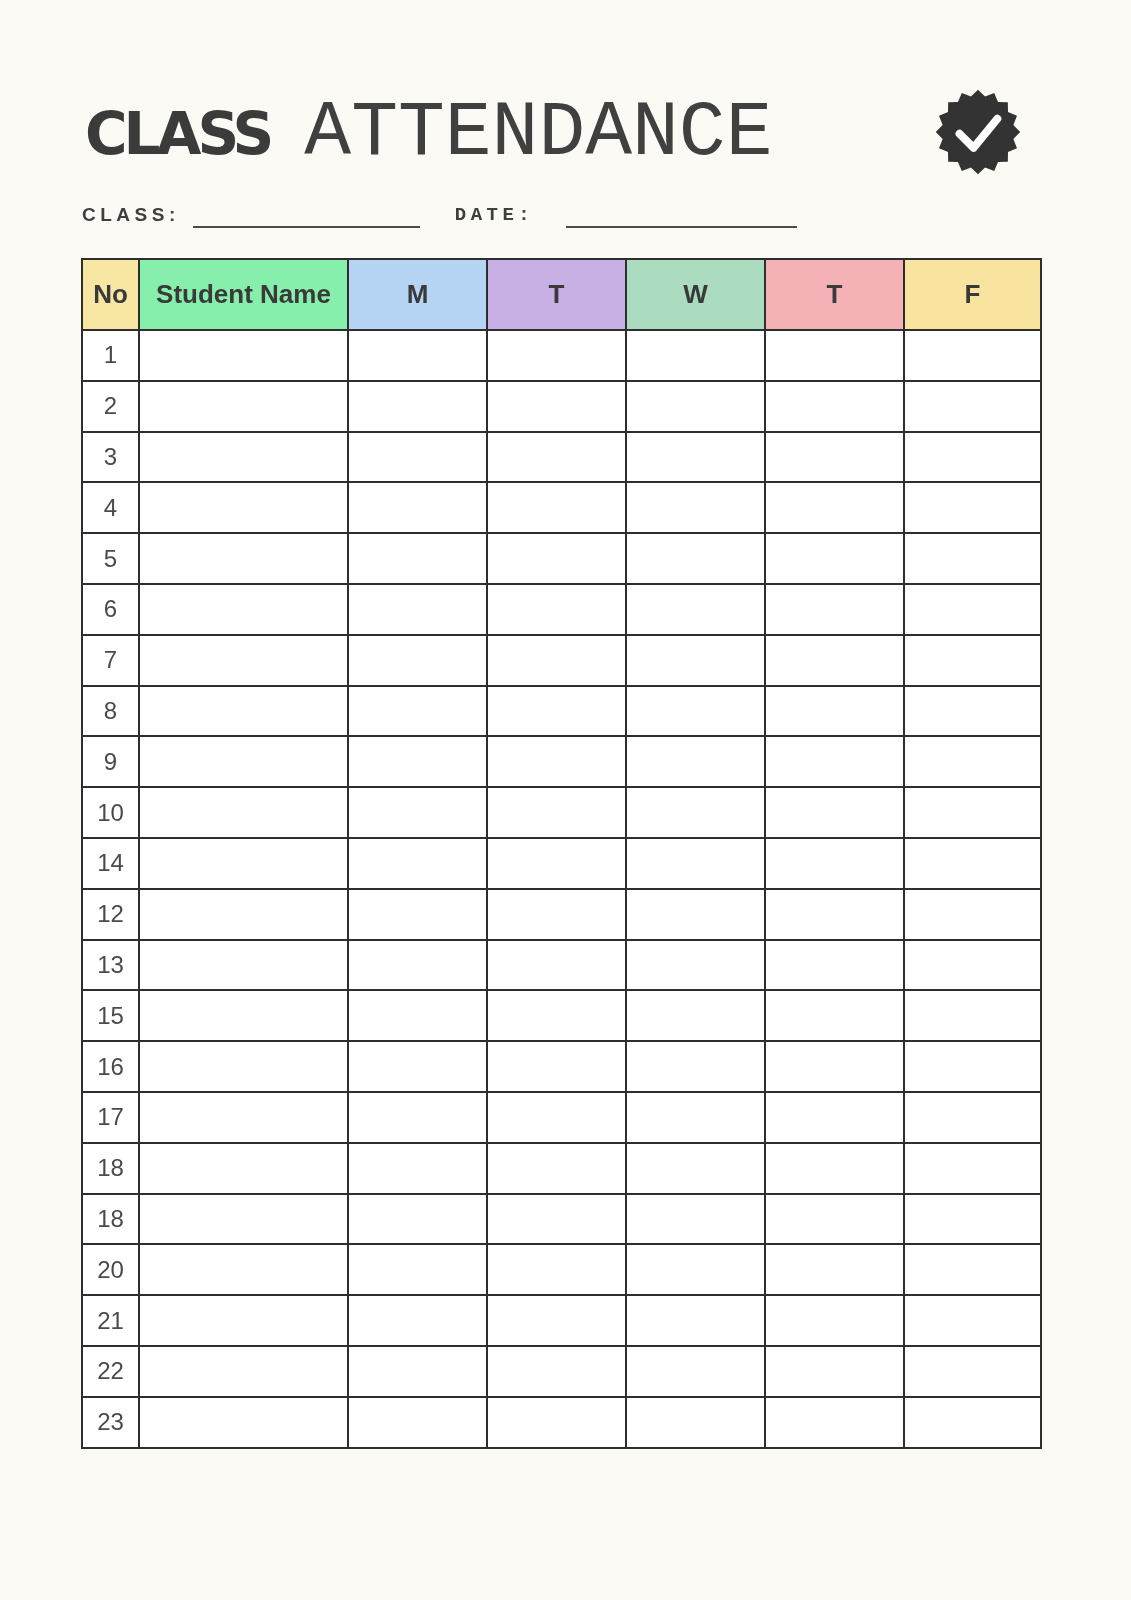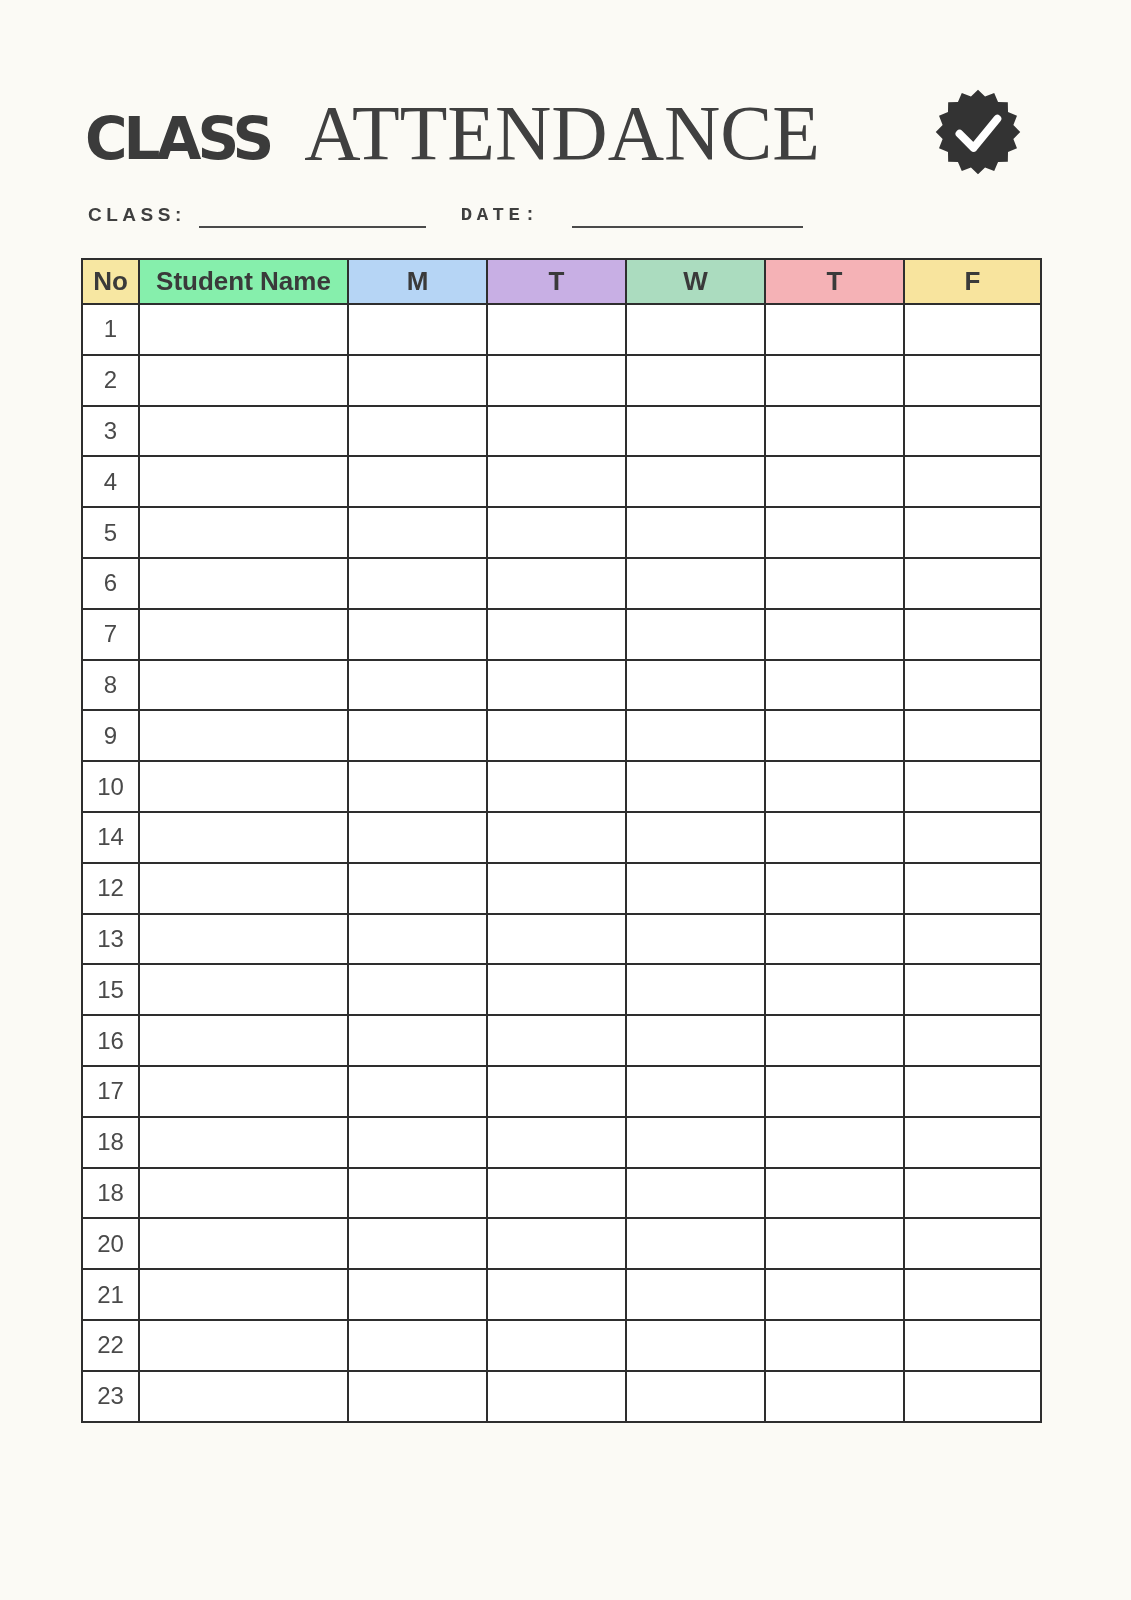--- a/index.html
+++ b/index.html
@@ -23,21 +23,21 @@
   }
   .title-primary {
     font-family: "DejaVu Sans", sans-serif;
     font-size: 58px;
     font-weight: 800;
     letter-spacing: -4px;
     color: #3b3b3b;
     line-height: 1;
   }
   .title-secondary {
-    font-family: Liberation Serif, serif;
+    font-family: Liberation Mono, monospace;
     font-size: 78px;
     font-weight: 400;
     letter-spacing: 0px;
     color: #404040;
     line-height: 1;
     margin-left: 34px;
   }
   .badge {
     position: absolute;
     left: 849px;   
@@ -49,21 +49,20 @@
   .badge svg { width: 100%; height: 100%; display: block; }
 
   
   .form-row {
     position: absolute;
     left: 82px;
     top: 200px;
     display: flex;
     align-items: flex-end;
     height: 28px;
-    margin-left: 6px;
   }
   .form-label {
     font-size: 19px;
     font-weight: 700;
     letter-spacing: 4.5px;
     color: #3f3f3f;
     line-height: 26px;
   }
   .fill-line {
     display: inline-block;
@@ -85,21 +84,21 @@
     border-collapse: collapse;
     table-layout: fixed;
   }
   .attendance-table th,
   .attendance-table td {
     border: 2px solid #2e2e2e;
     padding: 0;
     background: #ffffff;
   }
   .attendance-table thead th {
-    height: 45px;
+    height: 71px;
     font-size: 26px;
     font-weight: 700;
     color: #3a3a3a;
     text-align: center;
     vertical-align: middle;
   }
   .attendance-table tbody td {
     height: 50.8px;
     vertical-align: middle;
   }

